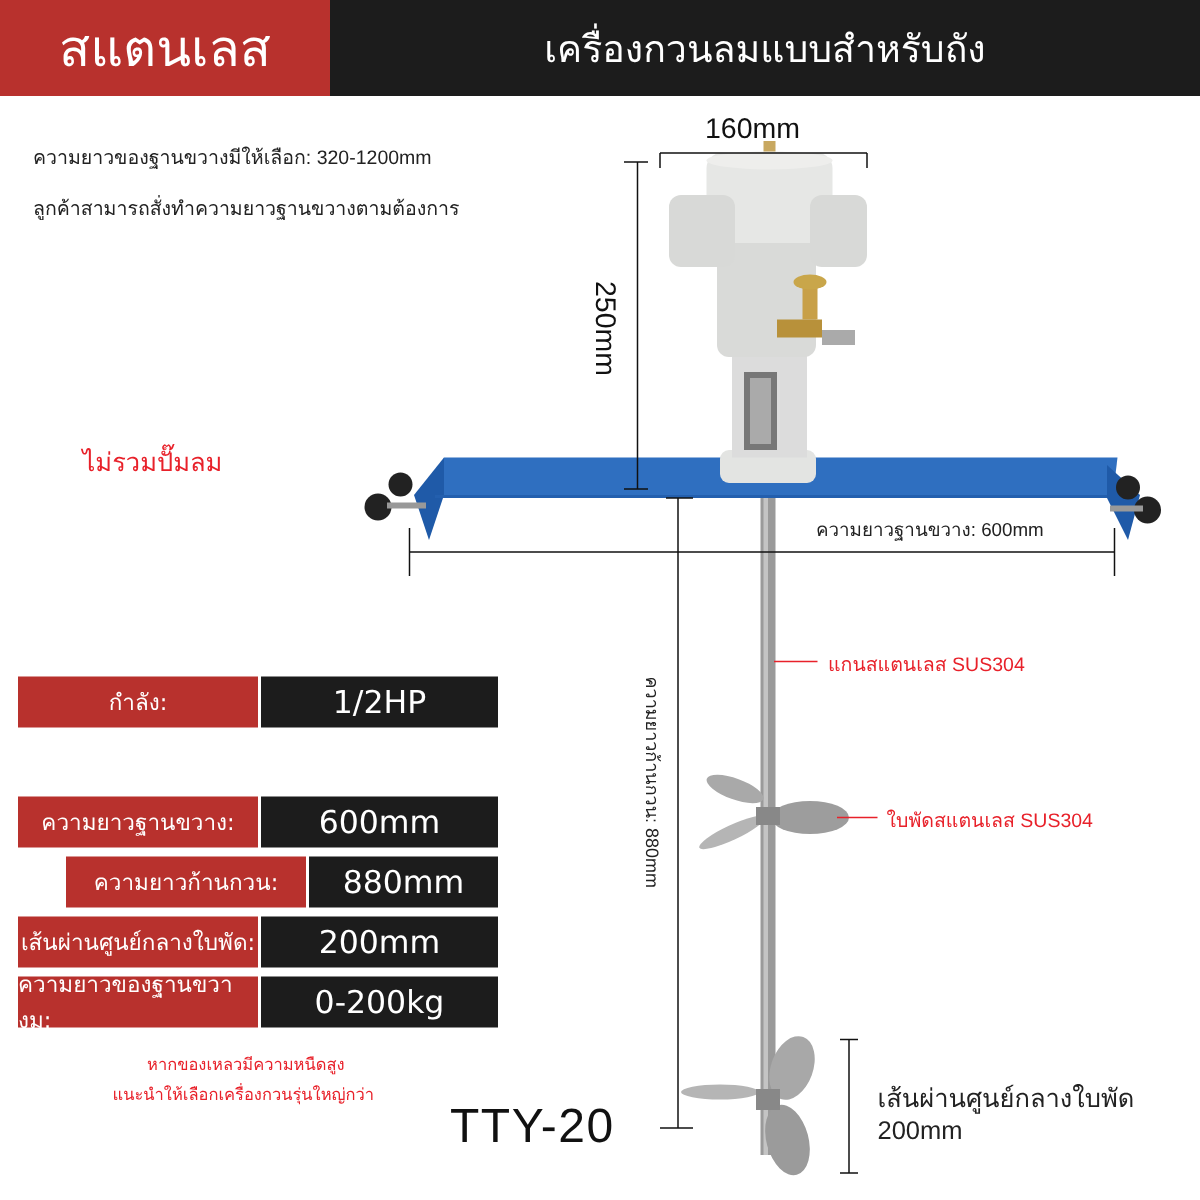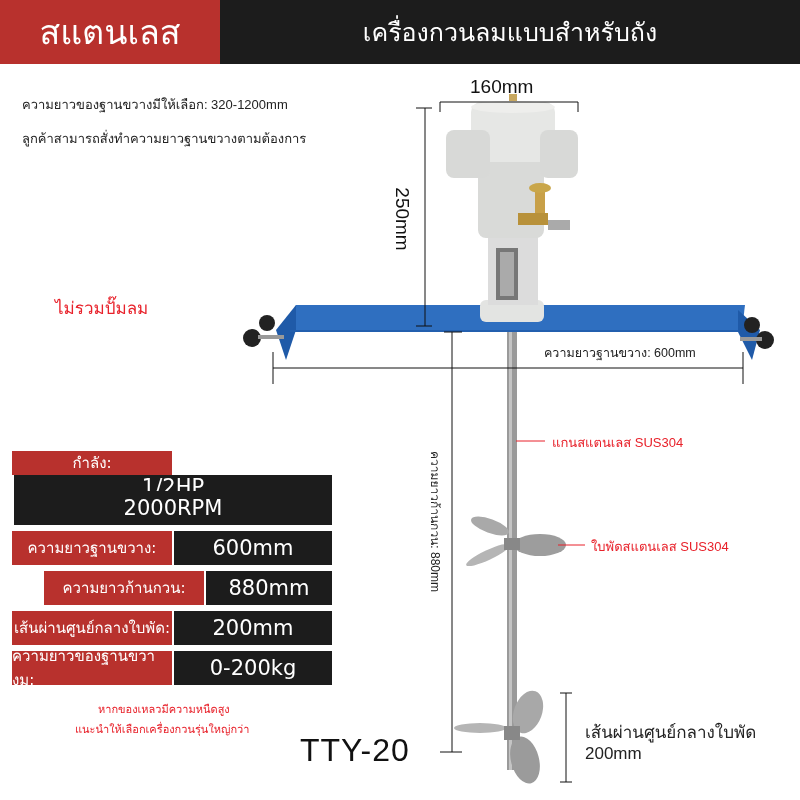--- a/index.html
+++ b/index.html
@@ -95,26 +95,25 @@
 <div class="abs" style="left:352px;top:208px;font-size:19px;font-family:'Liberation Sans',sans-serif;color:#111;transform:rotate(90deg);transform-origin:center;width:100px;text-align:center;">250mm</div>
 <div class="abs" style="left:544px;top:343px;font-size:12.5px;font-family:'Liberation Sans',sans-serif;color:#222;">ความยาวฐานขวาง: 600mm</div>
 <div class="abs" style="left:345px;top:512px;font-size:12px;font-family:'Liberation Sans',sans-serif;color:#222;transform:rotate(90deg);width:180px;text-align:center;">ความยาวก้านกวน: 880mm</div>
 <div class="abs" style="left:585px;top:718px;font-size:17px;font-family:'Liberation Sans',sans-serif;color:#222;">เส้นผ่านศูนย์กลางใบพัด</div>
 <div class="abs" style="left:585px;top:744px;font-size:17px;font-family:'Liberation Sans',sans-serif;color:#222;">200mm</div>
 
 <div class="abs red" style="left:552px;top:432px;font-size:13px;font-family:'Liberation Sans',sans-serif;">แกนสแตนเลส SUS304</div>
 <div class="abs red" style="left:591px;top:536px;font-size:13px;font-family:'Liberation Sans',sans-serif;">ใบพัดสแตนเลส SUS304</div>
 
 <div>
-  <div class="spec-row" style="top:451px;flex-direction:column;">
+  <div class="spec-row" style="top:451px;">
     <div class="spec-label">กำลัง:</div>
     <div class="spec-value">1/2HP</div>
   </div>
   <div class="spec-row" style="top:491px;">
-    <div class="spec-value">2000RPM</div>
   </div>
   <div class="spec-row" style="top:531px;">
     <div class="spec-label">ความยาวฐานขวาง:</div>
     <div class="spec-value">600mm</div>
   </div>
   <div class="spec-row" style="top:571px;padding-left:32px;">
     <div class="spec-label">ความยาวก้านกวน:</div>
     <div class="spec-value">880mm</div>
   </div>
   <div class="spec-row" style="top:611px;">

